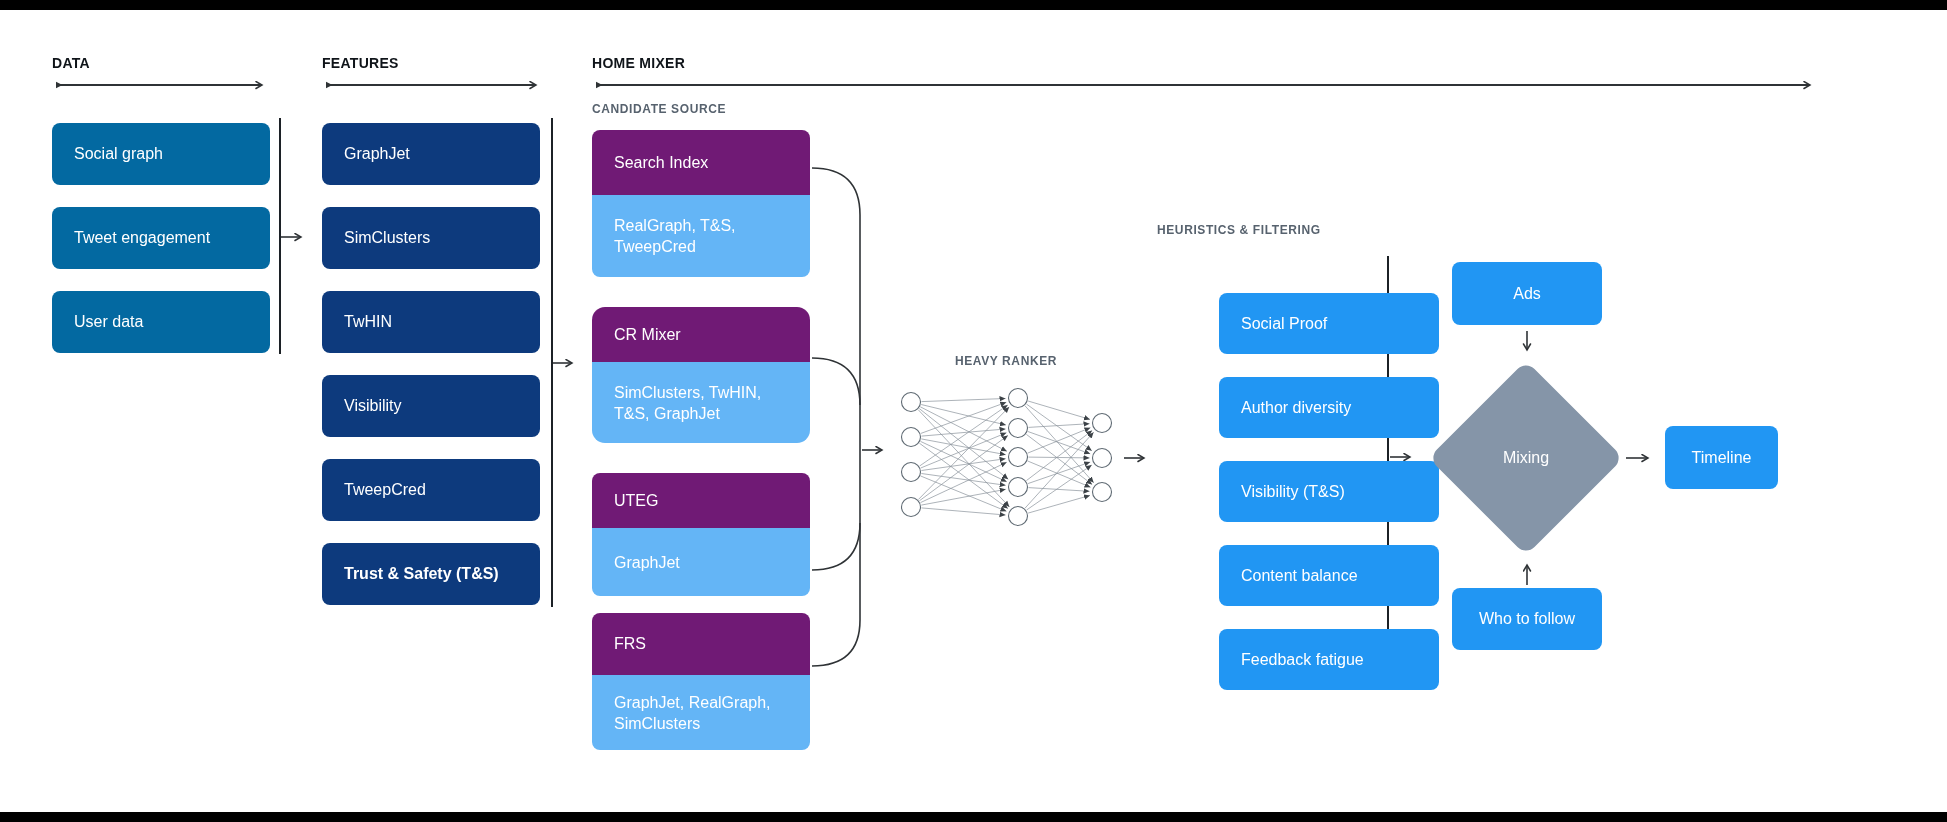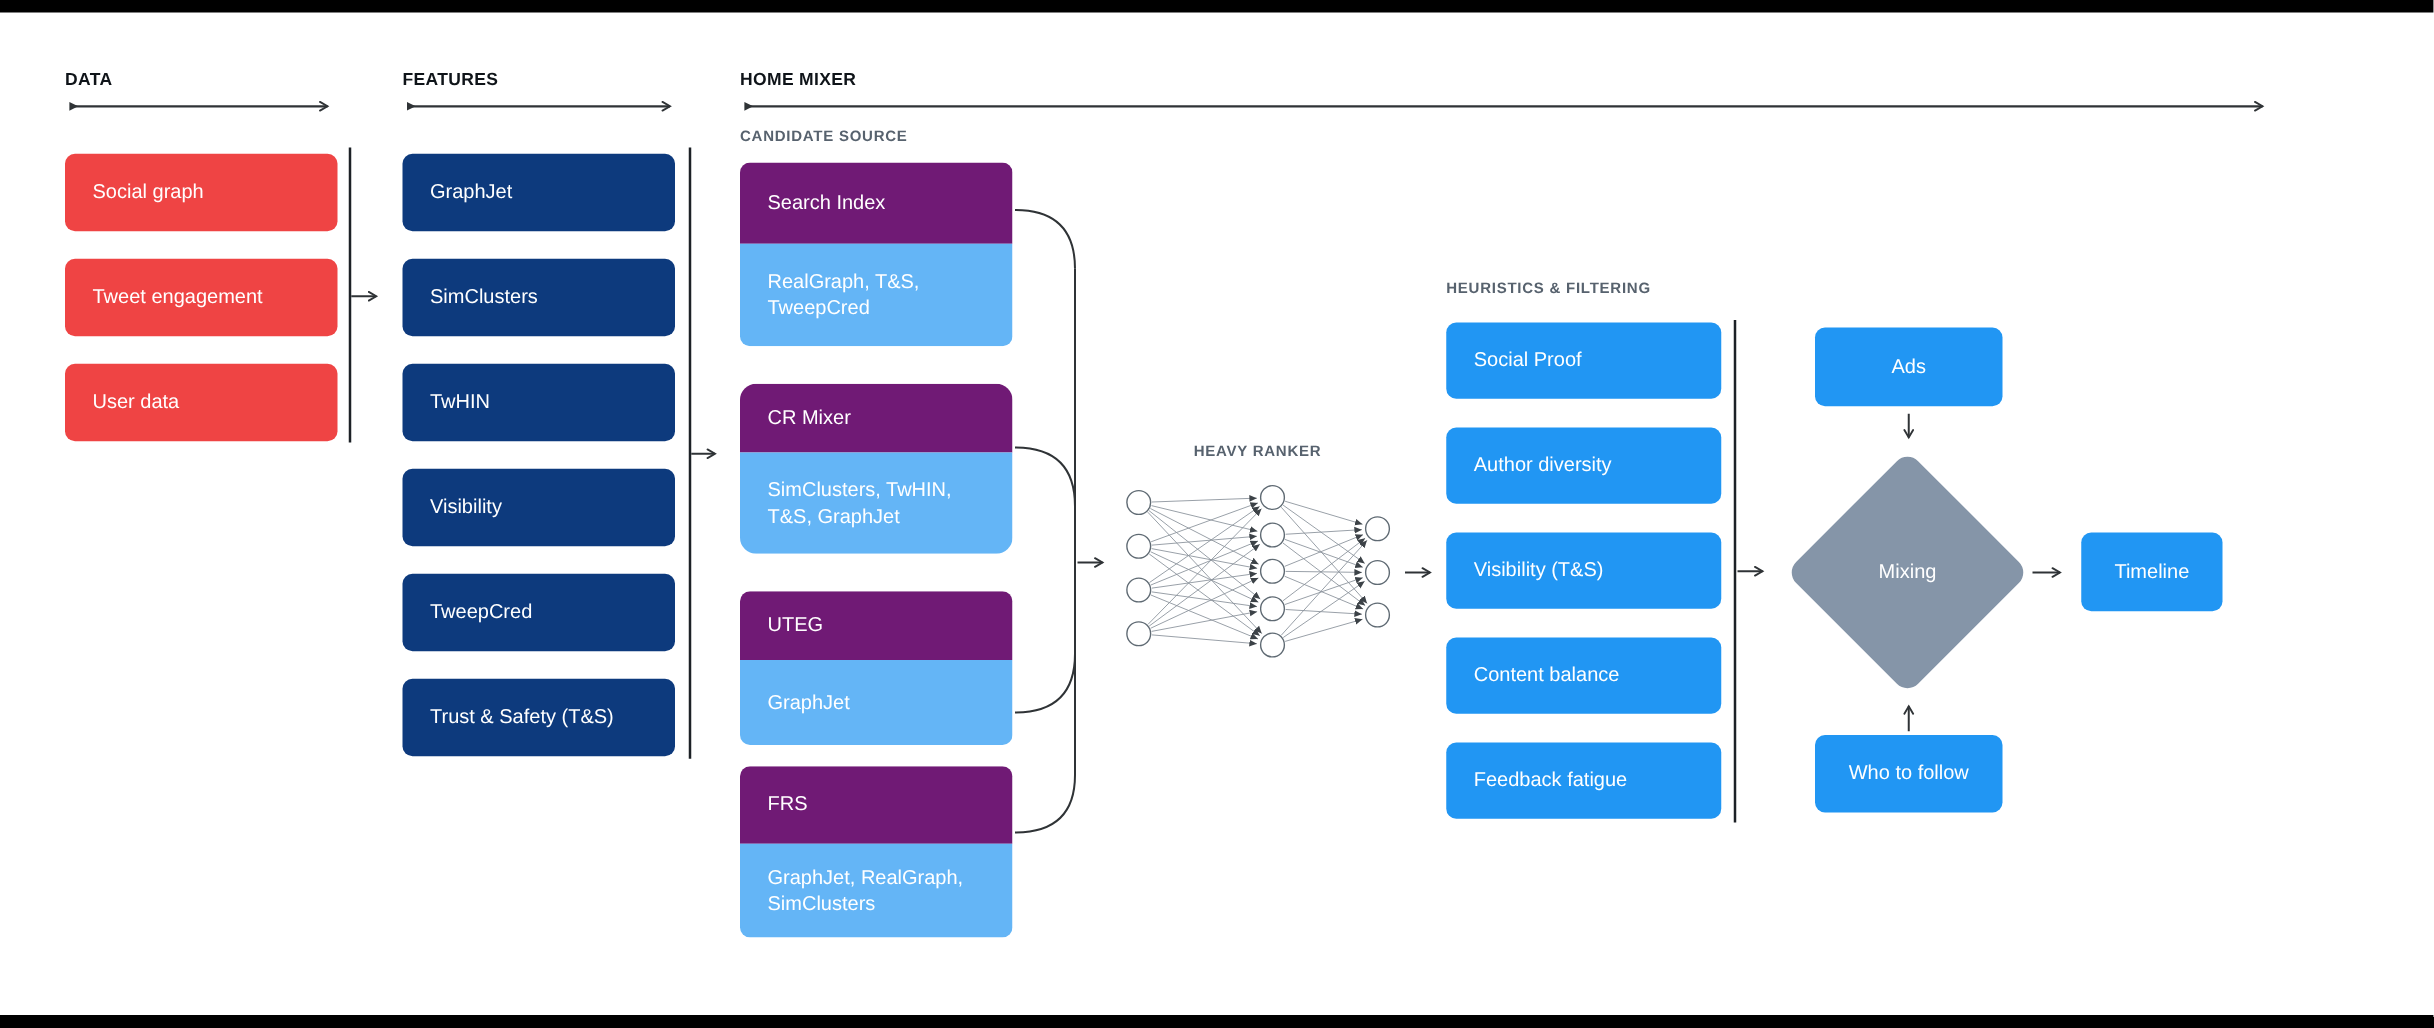--- a/index.html
+++ b/index.html
@@ -20,23 +20,23 @@
   .sub-label{
     position:absolute;z-index:2;font-weight:bold;font-size:12px;
     color:#57626e;letter-spacing:.05em;white-space:nowrap;
   }
 
   .box{
     position:absolute;z-index:2;border-radius:8px;color:#fff;
     font-size:16px;font-weight:500;display:flex;align-items:center;
     padding-left:22px;box-sizing:border-box;width:218px;height:62px;
   }
-  .data-box{left:52px;background:#ef4444;}
+  .data-box{left:52px;background:#0369a1;}
   .feat-box{left:322px;background:#0d3a7d;}
-  .heur-box{left:1157px;width:220px;height:61px;background:#2196f3;}
+  .heur-box{left:1219px;width:220px;height:61px;background:#2196f3;margin-top:35px;}
 
   .cand-group{position:absolute;z-index:2;left:592px;width:218px;border-radius:8px;overflow:hidden;}
   .cand-header{
     background:#701a75;color:#fff;font-size:16px;font-weight:500;
     display:flex;align-items:center;padding-left:22px;box-sizing:border-box;
   }
   .cand-sub{
     background:#64b5f6;color:#fff;font-size:16px;font-weight:500;line-height:21px;
     display:flex;align-items:center;padding:0 20px 0 22px;box-sizing:border-box;
   }
@@ -175,21 +175,21 @@
 
   <div class="box data-box" style="top:123px;">Social graph</div>
   <div class="box data-box" style="top:207px;">Tweet engagement</div>
   <div class="box data-box" style="top:291px;">User data</div>
 
   <div class="box feat-box" style="top:123px;">GraphJet</div>
   <div class="box feat-box" style="top:207px;">SimClusters</div>
   <div class="box feat-box" style="top:291px;">TwHIN</div>
   <div class="box feat-box" style="top:375px;">Visibility</div>
   <div class="box feat-box" style="top:459px;">TweepCred</div>
-  <div class="box feat-box" style="top:543px;">Trust &amp; Safety (T&amp;S)</div>
+  <div class="box feat-box" style="top:543px;font-weight:bold;">Trust &amp; Safety (T&amp;S)</div>
 
   <div class="cand-group" style="top:130px;">
     <div class="cand-header" style="height:65px;">Search Index</div>
     <div class="cand-sub" style="height:82px;">RealGraph, T&amp;S, TweepCred</div>
   </div>
   <div class="cand-group" style="top:307px;border-radius:13px;">
     <div class="cand-header" style="height:55px;">CR Mixer</div>
     <div class="cand-sub" style="height:81px;">SimClusters, TwHIN, T&amp;S, GraphJet</div>
   </div>
   <div class="cand-group" style="top:473px;">

